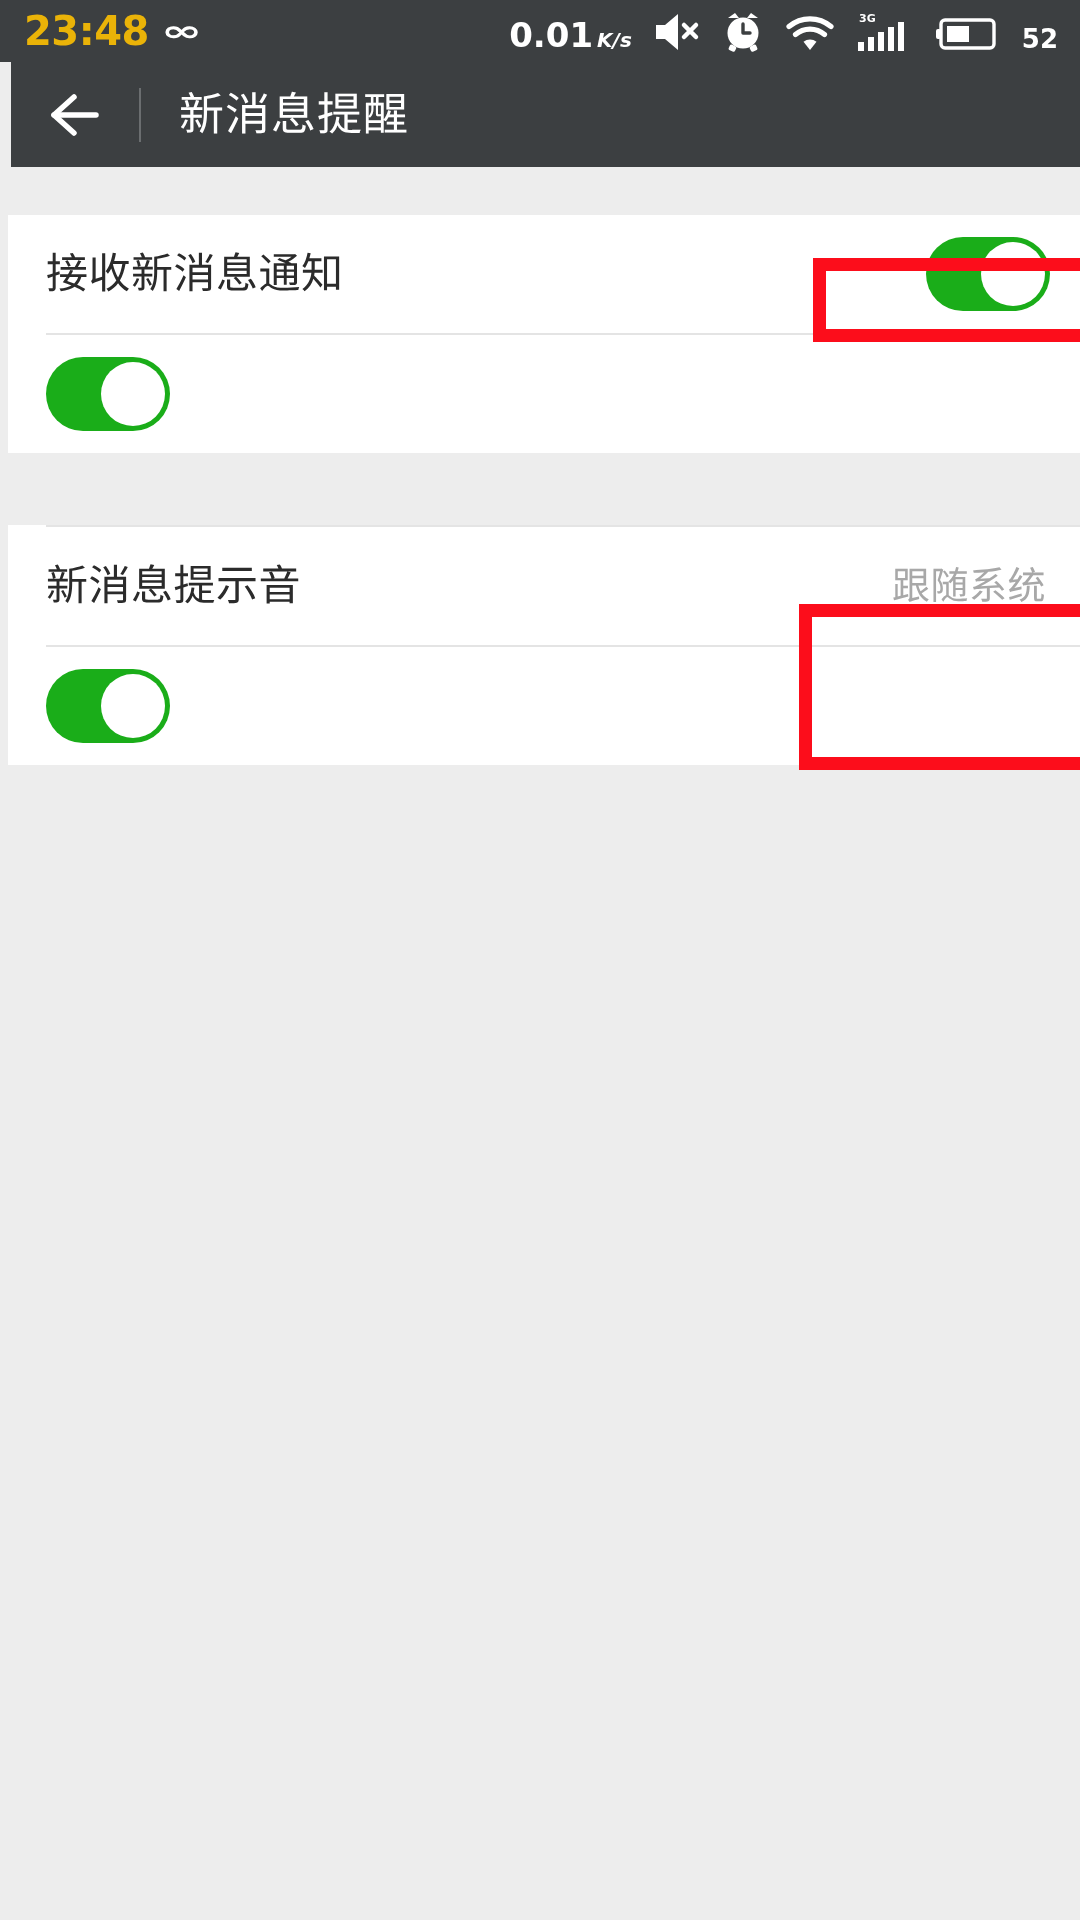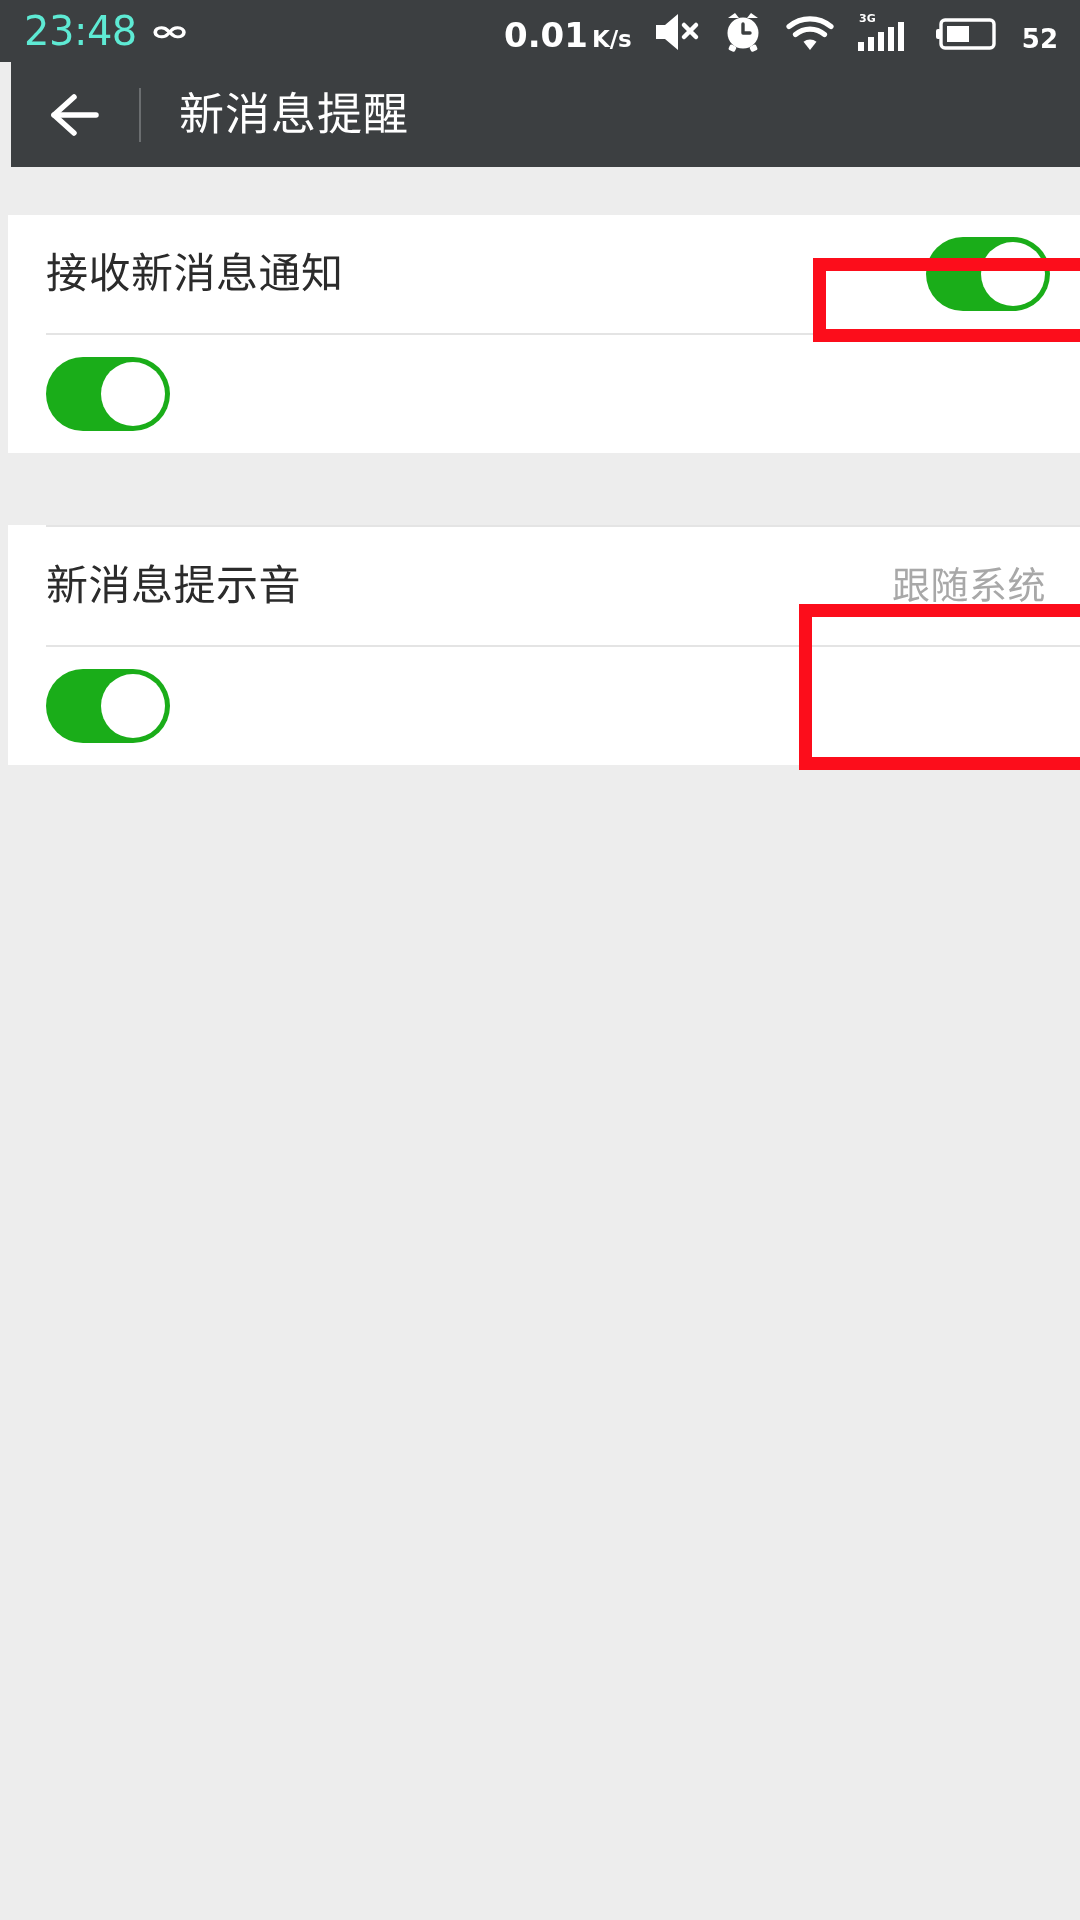--- a/index.html
+++ b/index.html
@@ -33,23 +33,23 @@
     align-items: center;
     box-sizing: border-box;
     padding: 0 22px 0 24px;
   }
   .sb-left {
     display: flex;
     align-items: center;
     gap: 16px;
   }
   .sb-clock {
-    color: #5eead4;
+    color: #eab308;
     font-size: 40px;
-    font-weight: normal;
+    font-weight: bold;
     letter-spacing: -0.5px;
     line-height: 1;
   }
   .sb-infinity {
     color: #ffffff;
     font-size: 40px;
     font-weight: bold;
     line-height: 1;
     transform: scaleX(1.25) scaleY(0.72);
     display: inline-block;
@@ -63,22 +63,23 @@
   .sb-speed {
     color: #ffffff;
     font-size: 34px;
     font-weight: bold;
     line-height: 1;
     display: flex;
     align-items: baseline;
     gap: 4px;
   }
   .sb-speed .unit {
-    font-size: 23px;
-    font-weight: bold;
+    font-size: 20px;
+    font-weight: bold;
+    font-style: italic;
   }
   .icon-svg { display: block; }
 
   .sb-batt-num {
     color: #ffffff;
     font-size: 26px;
     font-weight: bold;
     line-height: 1;
     margin-left: 2px;
   }

